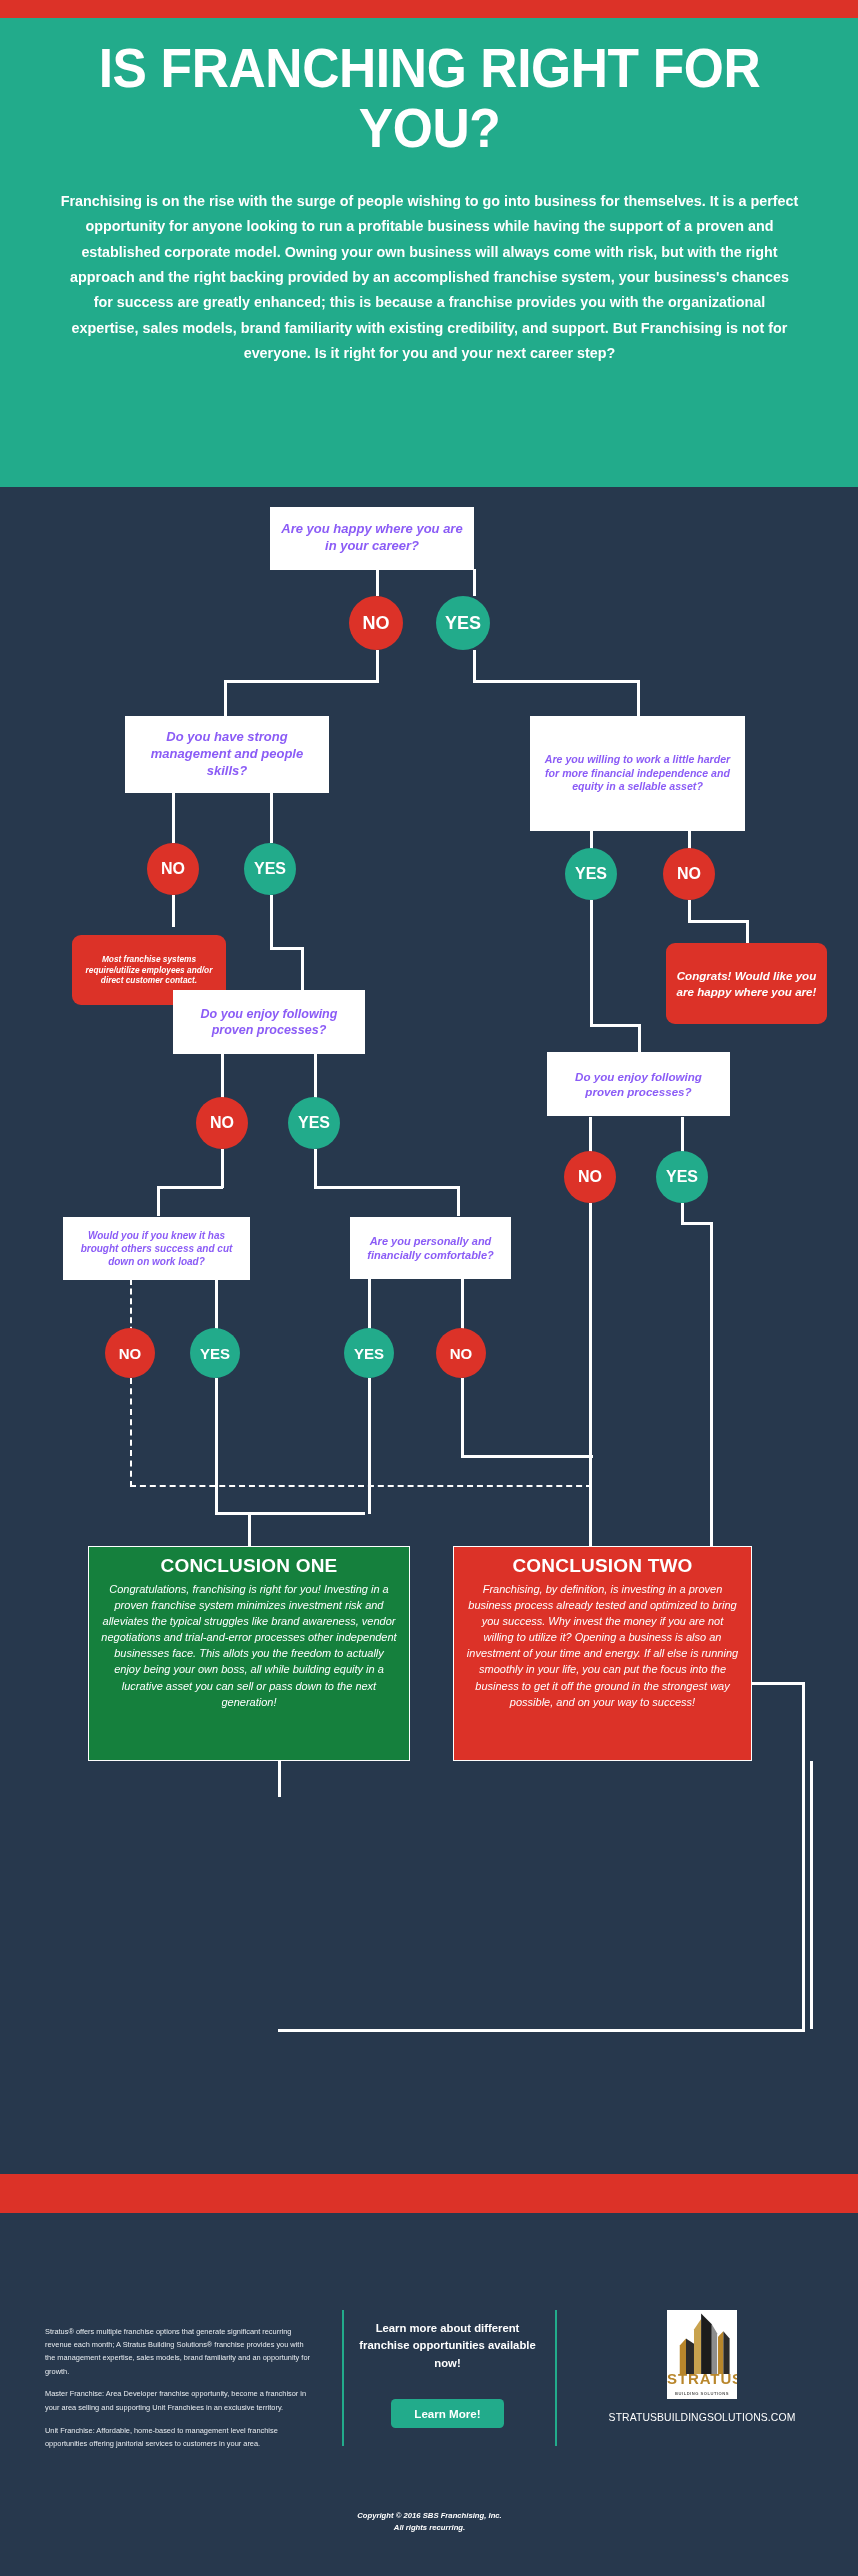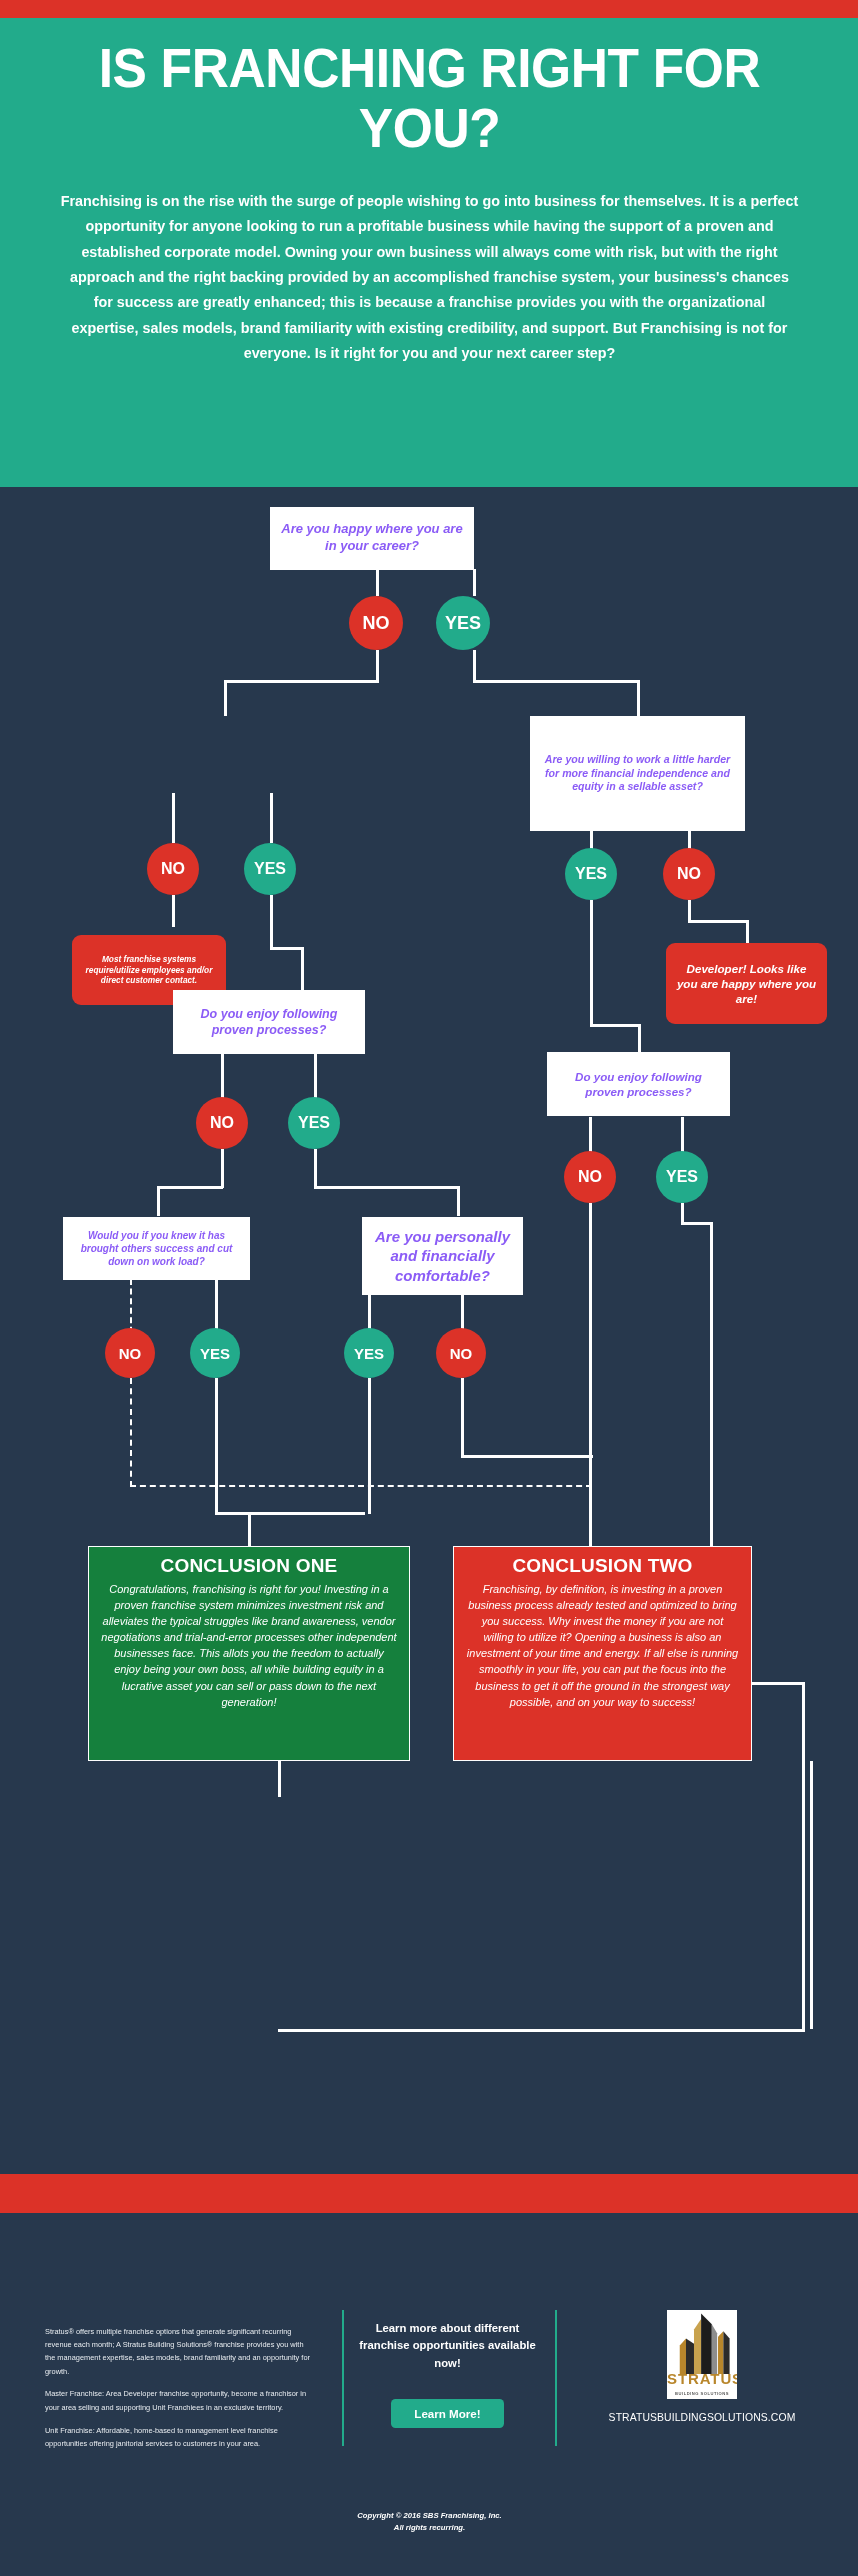--- a/index.html
+++ b/index.html
@@ -259,20 +259,21 @@
     <div class="pill pill-yes" style="left:436px; top:109px; width:54px; height:54px; font-size:18px;">YES</div>
 
     <div class="ln ln-v" style="left:376px; top:163px; height:32px;"></div>
     <div class="ln ln-h" style="left:224px; top:193px; width:155px;"></div>
     <div class="ln ln-v" style="left:224px; top:193px; height:36px;"></div>
 
     <div class="ln ln-v" style="left:473px; top:163px; height:32px;"></div>
     <div class="ln ln-h" style="left:473px; top:193px; width:166px;"></div>
     <div class="ln ln-v" style="left:637px; top:193px; height:36px;"></div>
 
+    <div class="qbox" style="left:125px; top:229px; width:204px; height:77px; font-size:13px;">Do you have strong management and people skills?</div>
     <div class="ln ln-v" style="left:172px; top:306px; height:50px;"></div>
     <div class="ln ln-v" style="left:270px; top:306px; height:50px;"></div>
     <div class="pill pill-no" style="left:147px; top:356px; width:52px; height:52px; font-size:16px;">NO</div>
     <div class="pill pill-yes" style="left:244px; top:356px; width:52px; height:52px; font-size:16px;">YES</div>
 
     <div class="ln ln-v" style="left:172px; top:408px; height:32px;"></div>
     <div class="note" style="left:72px; top:440px; width:154px; height:70px; font-size:8.3px;margin-top:8px;">Most franchise systems require/utilize employees and/or direct customer contact.</div>
 
     <div class="ln ln-v" style="left:270px; top:408px; height:54px;"></div>
     <div class="ln ln-h" style="left:270px; top:460px; width:34px;"></div>
@@ -280,21 +281,21 @@
 
     <div class="qbox" style="left:530px; top:229px; width:215px; height:115px; font-size:10.6px;">Are you willing to work a little harder for more financial independence and equity in a sellable asset?</div>
     <div class="ln ln-v" style="left:590px; top:326px; height:36px;"></div>
     <div class="ln ln-v" style="left:688px; top:326px; height:36px;"></div>
     <div class="pill pill-yes" style="left:565px; top:361px; width:52px; height:52px; font-size:16px;">YES</div>
     <div class="pill pill-no" style="left:663px; top:361px; width:52px; height:52px; font-size:16px;">NO</div>
 
     <div class="ln ln-v" style="left:688px; top:413px; height:21.5px;"></div>
     <div class="ln ln-h" style="left:688px; top:433px; width:61px;"></div>
     <div class="ln ln-v" style="left:746px; top:433px; height:23px;"></div>
-    <div class="note" style="left:666px; top:456px; width:161px; height:81px; font-size:11.6px;">Developer! Looks like you are happy where you are!</div>
+    <div class="note" style="left:666px; top:456px; width:161px; height:81px; font-size:11.6px;">Congrats! Would like you are happy where you are!</div>
 
     <div class="ln ln-v" style="left:590px; top:413px; height:125px;"></div>
     <div class="ln ln-h" style="left:590px; top:537px; width:50px;"></div>
     <div class="ln ln-v" style="left:638px; top:537px; height:29px;"></div>
 
     <div class="qbox" style="left:173px; top:503px; width:192px; height:64px; font-size:12.5px;">Do you enjoy following proven processes?</div>
     <div class="ln ln-v" style="left:221px; top:567px; height:55px;"></div>
     <div class="ln ln-v" style="left:314px; top:567px; height:55px;"></div>
     <div class="pill pill-no" style="left:196px; top:610px; width:52px; height:52px; font-size:16px;">NO</div>
     <div class="pill pill-yes" style="left:288px; top:610px; width:52px; height:52px; font-size:16px;">YES</div>
@@ -328,21 +329,21 @@
     <div class="pill pill-no" style="left:105px; top:841px; width:50px; height:50px; font-size:15px;">NO</div>
     <div class="pill pill-yes" style="left:190px; top:841px; width:50px; height:50px; font-size:15px;">YES</div>
 
     <div class="ln-dash-v" style="left:130px; top:891px; height:109px;"></div>
     <div class="ln-dash-h" style="left:130px; top:998px; width:462px;"></div>
 
     <div class="ln ln-v" style="left:215px; top:891px; height:136px;"></div>
     <div class="ln ln-h" style="left:215px; top:1025px; width:150px;"></div>
     <div class="ln ln-v" style="left:248px; top:1025px; height:34px;"></div>
 
-    <div class="qbox" style="left:362px; top:730px; width:161px; height:78px; font-size:15px;">Are you personally and financially comfortable?</div>
+    <div class="qbox" style="left:350px; top:730px; width:161px; height:62px; font-size:11px;">Are you personally and financially comfortable?</div>
     <div class="ln ln-v" style="left:368px; top:792px; height:73px;"></div>
     <div class="ln ln-v" style="left:461px; top:792px; height:73px;"></div>
     <div class="pill pill-yes" style="left:344px; top:841px; width:50px; height:50px; font-size:15px;">YES</div>
     <div class="pill pill-no" style="left:436px; top:841px; width:50px; height:50px; font-size:15px;">NO</div>
 
     <div class="ln ln-v" style="left:368px; top:891px; height:136px;"></div>
 
     <div class="ln ln-v" style="left:461px; top:891px; height:79px;"></div>
     <div class="ln ln-h" style="left:461px; top:968px; width:132px;"></div>
 

